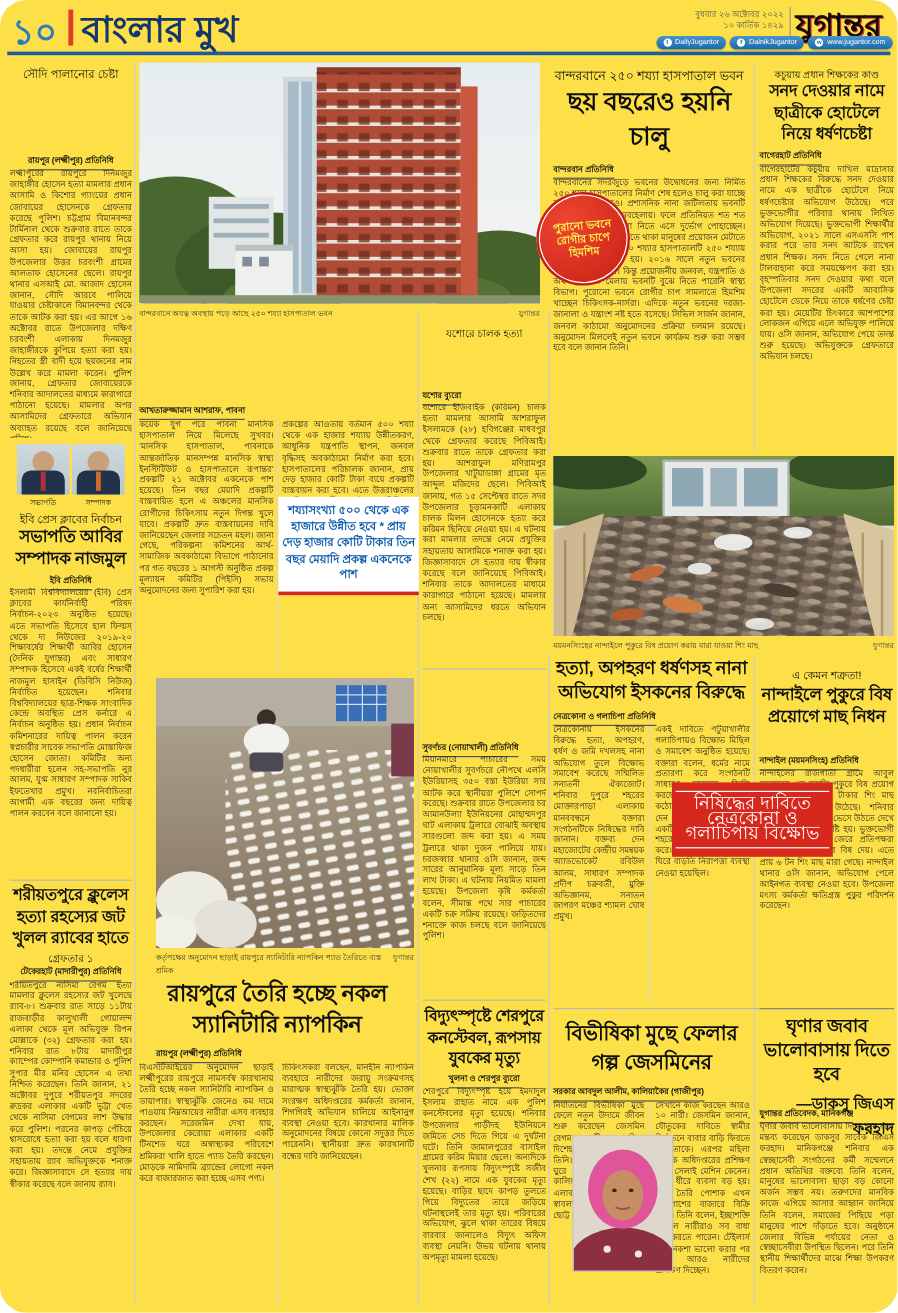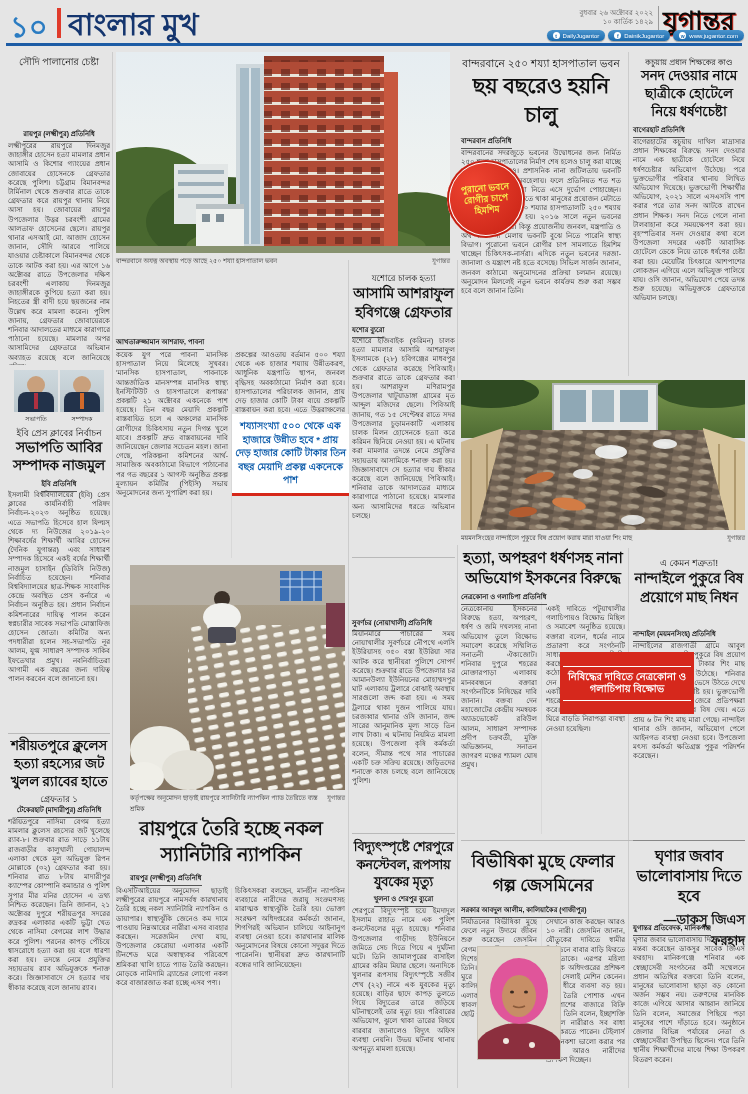--- a/index.html
+++ b/index.html
@@ -1,17 +1,17 @@
 <!DOCTYPE html>
 <html><head>
 <meta charset="utf-8">
 <style>
   html,body{margin:0;padding:0;background:#ffffff;}
-  #page{position:relative;width:748px;height:1094px;background:#e5e5e5;overflow:hidden;
-        font-family:"Liberation Sans","DejaVu Sans",sans-serif;color:#1a1a1a;}
+  #page{position:relative;width:748px;height:1094px;background:#fde047;overflow:hidden;
+        font-family:"Liberation Sans","DejaVu Sans",sans-serif;color:#1a1a1a;border-radius:22px;}
   .abs{position:absolute;}
   .kk{font-weight:normal;text-align:center;color:#111;}
   .hl{font-weight:800;text-align:center;color:#0f0f0f;letter-spacing:-0.2px;}
   .byw{font-size:6.8px;}
   .by{font-weight:bold;color:#111;border-bottom:1px solid #555;display:inline-block;padding-bottom:1px;}
   .bd{font-size:7px;line-height:9.2px;text-align:justify;color:#222;overflow:hidden;}
   .cap{font-size:6.4px;color:#333;display:flex;justify-content:space-between;}
   .cap .cr{color:#444;}
   .vr{position:absolute;width:1px;background:#cccccc;}
   .hrule{position:absolute;height:1px;background:#b9b9b9;}
@@ -21,21 +21,21 @@
   .pic{width:7px;height:7px;border-radius:50%;background:#fff;color:#1b6aad;font-size:5px;font-weight:bold;
        display:flex;align-items:center;justify-content:center;}
   .pq{background:#fff;color:#0d5cab;font-weight:bold;font-size:9.6px;line-height:13.5px;text-align:center;
       border-bottom:3px solid #d6281a;padding:5px 2px 6px;}
   .redcircle{border-radius:50%;background:radial-gradient(circle at 35% 30%,#ef4431,#c41f12);
       display:flex;align-items:center;justify-content:center;transform:rotate(-5deg);
       box-shadow:inset 0 0 0 2px #c41f12, inset 0 0 0 3px #ffffff;}
   .redcircle div{color:#f8ef4e;font-weight:bold;font-size:9px;line-height:11px;text-align:center;padding:6px;}
   .redbox{background:#d6281c;display:flex;align-items:center;justify-content:center;padding:3px;}
   .redbox .in{border-top:1.5px solid #fff;border-bottom:1.5px solid #fff;width:100%;
-      color:#fff;font-weight:bold;font-size:10px;line-height:12.5px;text-align:center;padding:4px 2px;}
+      color:#fff;font-weight:normal;font-size:15px;line-height:12.5px;text-align:center;padding:4px 2px;}
   .mug{position:absolute;width:44px;height:42px;background:linear-gradient(#cfd9de,#b9c6cc);overflow:hidden;}
   .mug .head{position:absolute;left:13px;top:6px;width:18px;height:18px;border-radius:50%;background:#c9a07c;}
   .mug .torso{position:absolute;left:4px;top:22px;width:36px;height:22px;border-radius:8px 8px 0 0;background:#22324a;}
   .mug .tie{position:absolute;left:20px;top:23px;width:4px;height:16px;background:#b03040;}
   .muglabel{font-size:6.3px;text-align:center;color:#222;}
   .attr{font-size:13px;font-weight:bold;text-align:right;color:#111;}
 </style>
 </head>
 <body>
 
@@ -212,21 +212,20 @@
   </div>
 
   <div class="abs hl" style="left:116px;top:816px;width:230px;font-size:19px;line-height:26px;">রায়পুরে তৈরি হচ্ছে নকল স্যানিটারি ন্যাপকিন</div>
   <div class="abs byw" style="left:130px;top:872px;width:215px;">
     <span class="by">রায়পুর (লক্ষ্মীপুর) প্রতিনিধি</span>
   </div>
   <div class="abs bd" style="left:116px;top:886px;width:112px;height:202px;">বিএসটিআইয়ের অনুমোদন ছাড়াই লক্ষ্মীপুরের রায়পুরে নামসর্বস্ব কারখানায় তৈরি হচ্ছে নকল স্যানিটারি ন্যাপকিন ও ডায়াপার। স্বাস্থ্যঝুঁকি জেনেও কম দামে পাওয়ায় নিম্নআয়ের নারীরা এসব ব্যবহার করছেন। সরেজমিন দেখা যায়, উপজেলার কেরোয়া এলাকার একটি টিনশেড ঘরে অস্বাস্থ্যকর পরিবেশে শ্রমিকরা খালি হাতে প্যাড তৈরি করছেন। মোড়কে নামিদামি ব্র্যান্ডের লোগো নকল করে বাজারজাত করা হচ্ছে এসব পণ্য।</div>
   <div class="abs bd" style="left:235px;top:886px;width:110px;height:202px;">চিকিৎসকরা বলছেন, মানহীন ন্যাপকিন ব্যবহারে নারীদের জরায়ু সংক্রমণসহ মারাত্মক স্বাস্থ্যঝুঁকি তৈরি হয়। ভোক্তা সংরক্ষণ অধিদপ্তরের কর্মকর্তা জানান, শিগগিরই অভিযান চালিয়ে আইনানুগ ব্যবস্থা নেওয়া হবে। কারখানার মালিক অনুমোদনের বিষয়ে কোনো সদুত্তর দিতে পারেননি। স্থানীয়রা দ্রুত কারখানাটি বন্ধের দাবি জানিয়েছেন।</div>
 
   <div class="abs kk" style="left:352px;top:272px;width:103px;font-size:8.5px;">যশোরে চালক হত্যা</div>
-  <div class="abs hl" style="left:352px;top:284px;width:103px;font-size:14px;line-height:18.5px;">আসামি আশরাফুল হবিগঞ্জে গ্রেফতার</div>
   <div class="abs byw" style="left:352px;top:324px;width:103px;">
     <span class="by">যশোর ব্যুরো</span>
   </div>
   <div class="abs bd" style="left:352px;top:336px;width:103px;height:218px;">যশোরে ইজিবাইক (করিমন) চালক হত্যা মামলার আসামি আশরাফুল ইসলামকে (২৮) হবিগঞ্জের মাধবপুর থেকে গ্রেফতার করেছে পিবিআই। শুক্রবার রাতে তাকে গ্রেফতার করা হয়। আশরাফুল মণিরামপুর উপজেলার খাটুয়াডাঙ্গা গ্রামের মৃত আব্দুল মজিদের ছেলে। পিবিআই জানায়, গত ১৫ সেপ্টেম্বর রাতে সদর উপজেলার চুড়ামনকাটি এলাকায় চালক মিলন হোসেনকে হত্যা করে করিমন ছিনিয়ে নেওয়া হয়। এ ঘটনায় করা মামলার তদন্তে নেমে প্রযুক্তির সহায়তায় আসামিকে শনাক্ত করা হয়। জিজ্ঞাসাবাদে সে হত্যার দায় স্বীকার করেছে বলে জানিয়েছে পিবিআই। শনিবার তাকে আদালতের মাধ্যমে কারাগারে পাঠানো হয়েছে। মামলার অন্য আসামিদের ধরতে অভিযান চলছে।</div>
 
   <div class="hrule" style="left:352px;top:557px;width:103px;"></div>
   <div class="abs byw" style="left:352px;top:617px;width:103px;">
     <span class="by">সুবর্ণচর (নোয়াখালী) প্রতিনিধি</span>
   </div>
   <div class="abs bd" style="left:352px;top:629px;width:103px;height:200px;">মিয়ানমারে পাচারের সময় নোয়াখালীর সুবর্ণচরে নৌপথে এলসি ইউরিয়াসহ ৩৫০ বস্তা ইউরিয়া সার আটক করে স্থানীয়রা পুলিশে সোপর্দ করেছে। শুক্রবার রাতে উপজেলার চর আমানউল্যা ইউনিয়নের মোহাম্মদপুর ঘাট এলাকায় ট্রলারে বোঝাই অবস্থায় সারগুলো জব্দ করা হয়। এ সময় ট্রলারে থাকা দুজন পালিয়ে যায়। চরজব্বার থানার ওসি জানান, জব্দ সারের আনুমানিক মূল্য সাড়ে তিন লাখ টাকা। এ ঘটনায় নিয়মিত মামলা হয়েছে। উপজেলা কৃষি কর্মকর্তা বলেন, সীমান্ত পথে সার পাচারের একটি চক্র সক্রিয় রয়েছে। জড়িতদের শনাক্তে কাজ চলছে বলে জানিয়েছে পুলিশ।</div>

